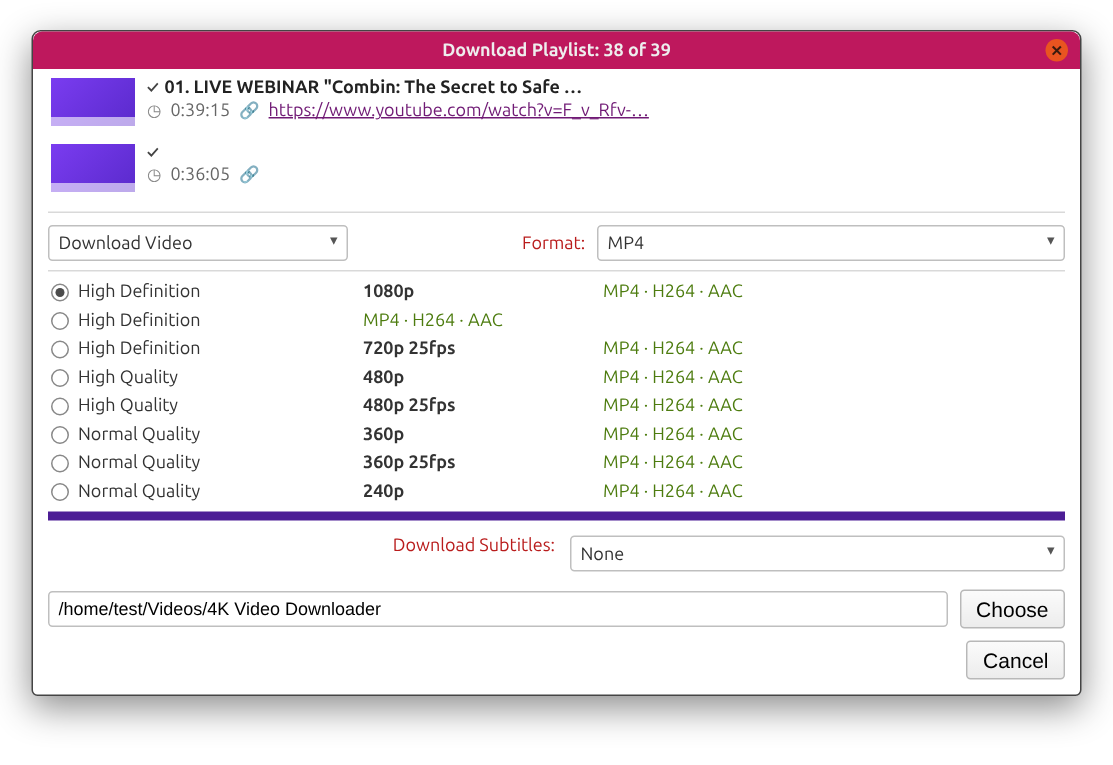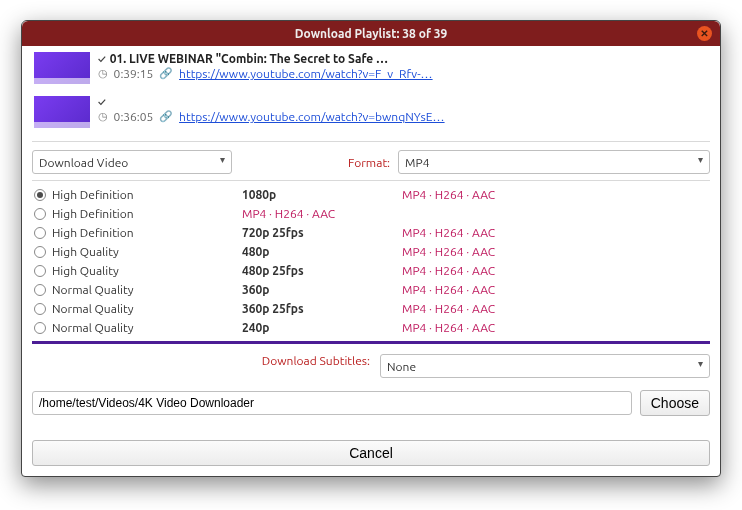--- a/index.html
+++ b/index.html
@@ -15,21 +15,21 @@
   }
   .window {
     width: 700px;
     margin: 20px auto 0 auto;
     background: #fff;
     border: 1px solid #444;
     box-shadow: 0 8px 24px rgba(0,0,0,.45);
     border-radius: 6px 6px 4px 4px;
   }
   .titlebar {
-    background: #7f1d1d;
+    background: #be185d;
     color: #eee;
     font-weight: bold;
     font-size: 12px;
     text-align: center;
     padding: 6px 8px;
     border-radius: 6px 6px 0 0;
     position: relative;
   }
   .close-btn {
     position: absolute;
@@ -66,21 +66,21 @@
   }
   .thumb::after{
     content:"";
     position:absolute; left:0; right:0; bottom:0; height:6px;
     background: rgba(255,255,255,.6);
   }
   .meta { flex:1; overflow:hidden; }
   .title-row { display:flex; align-items:center; gap:4px; font-weight:bold; color:#222; }
   .title-row .chk { color:#444; font-size:11px; }
   .sub-row { display:flex; align-items:center; gap:6px; color:#666; margin-top:2px; }
-  .sub-row a { color:#1d4ed8; text-decoration: underline; }
+  .sub-row a { color:#701a75; text-decoration: underline; }
   .sub-row .ico { color:#888; font-size:11px; }
   .divider { height:1px; background:#d9d9d9; margin: 2px 0 8px 0; }
 
   
   .row { display:flex; align-items:center; gap:8px; margin:6px 0; }
   .combo, select.combo-s {
     height:24px;
     border:1px solid #bfbfbf;
     border-radius:3px;
     background:#fff;
@@ -95,21 +95,21 @@
     position:absolute; right:6px; top:3px;
     font-size:10px; color:#555;
   }
   .combo.wide { flex:0 0 200px; }
   .combo.full { flex:1; }
   .lbl { color:#b91c1c; }
 
   
   .q-area {
     border-top:1px solid #d9d9d9;
-    border-bottom:3px solid #4c1d95;
+    border-bottom:6px solid #4c1d95;
     margin:6px 0 10px 0;
     padding:4px 0;
   }
   .q-row {
     display:grid;
     grid-template-columns: 18px 190px 160px 1fr;
     align-items:center;
     padding:3px 2px;
     font-size:12px;
     cursor:pointer;
@@ -117,28 +117,28 @@
   .radio {
     width:12px; height:12px;
     border:1px solid #888;
     border-radius:50%;
     display:flex; align-items:center; justify-content:center;
   }
   .radio.sel::after{
     content:""; width:6px; height:6px; background:#4c4c4c; border-radius:50%;
   }
   .q-row .res { font-weight:bold; }
-  .q-row .codec { color:#be185d; }
+  .q-row .codec { color:#4d7c0f; }
 
   
   .sub-ctrl { display:flex; align-items:flex-start; gap:8px; margin:6px 0 12px 0; }
   .sub-ctrl .lbl { text-align:right; flex:0 0 340px; padding-right:2px; }
 
   
-  .path-row { display:flex; gap:8px; align-items:center; margin-bottom:24px;justify-content:space-between; }
+  .path-row { display:flex; gap:8px; align-items:center; margin-bottom:8px;justify-content:space-between; }
   .text-input {
     flex:1;
     height:24px;
     border:1px solid #bfbfbf;
     border-radius:3px;
     padding:2px 6px;
     font-size:12px;
   }
   .btn {
     height:26px;
@@ -147,21 +147,21 @@
     border-radius:3px;
     background:linear-gradient(#fbfbfb,#ececec);
     font-size:14px;
     padding:0 10px;
     cursor:pointer;
   }
   .btn.default {
     border-color:#9aa1aa;
     box-shadow:0 0 0 1px #4a90d9 inset;
   }
-  .action-row { display:flex; justify-content:flex-end; gap:8px;flex-direction:column; }
+  .action-row { display:flex; justify-content:flex-end; gap:8px; }
 </style>
 </head>
 <body>
 
 <div class="window">
   <div class="titlebar">
     <span>Download Playlist: 38 of 39</span>
     <div class="close-btn">
       <span>✕</span>
     </div>
@@ -188,21 +188,20 @@
         <div class="item">
           <div class="thumb"></div>
           <div class="meta">
             <div class="title-row">
               <span class="chk">✓</span>
             </div>
             <div class="sub-row">
               <span class="ico">◷</span>
               <span>0:36:05</span>
               <span class="ico">🔗</span>
-              <a href="#">https://www.youtube.com/watch?v=bwnqNYsE…</a>
             </div>
           </div>
         </div>
       </div>
 
     <div class="divider"></div>
 
     <div class="row">
       <div class="combo wide">
         <span>Download Video</span>

